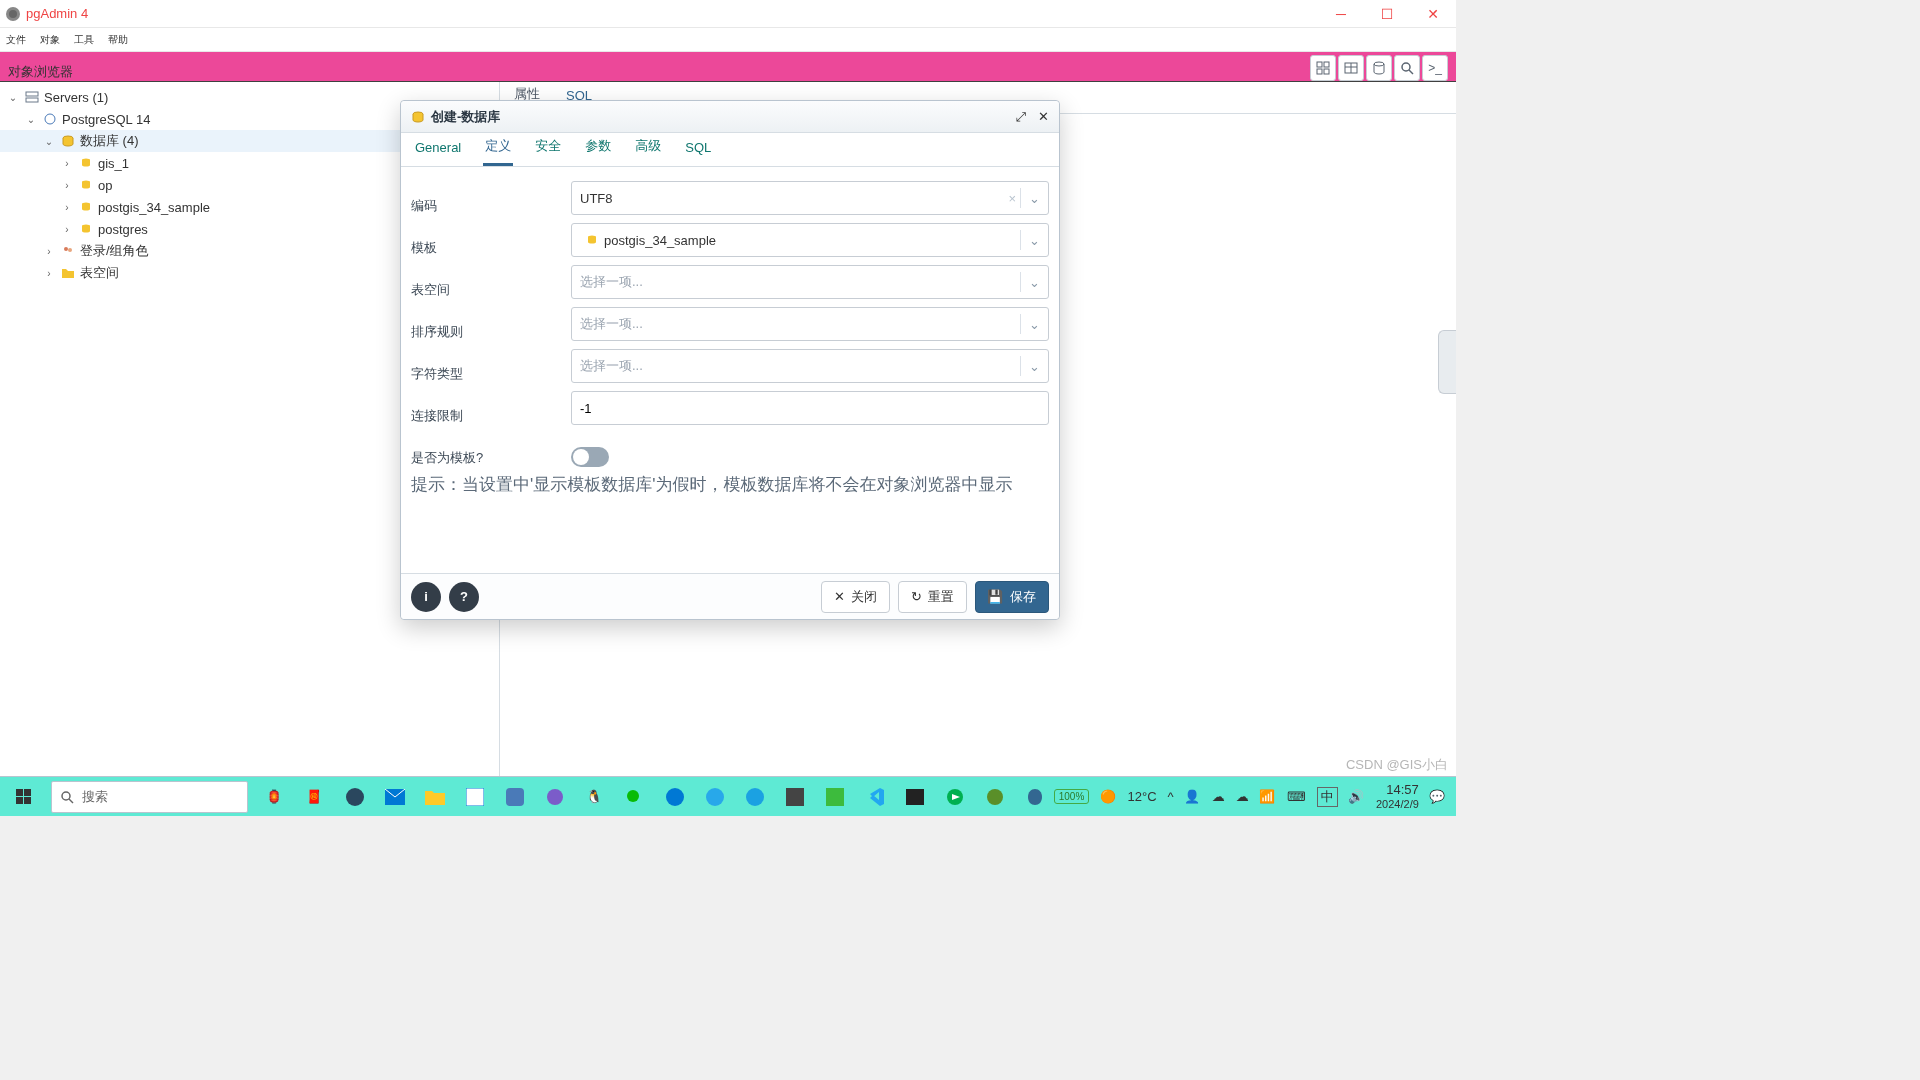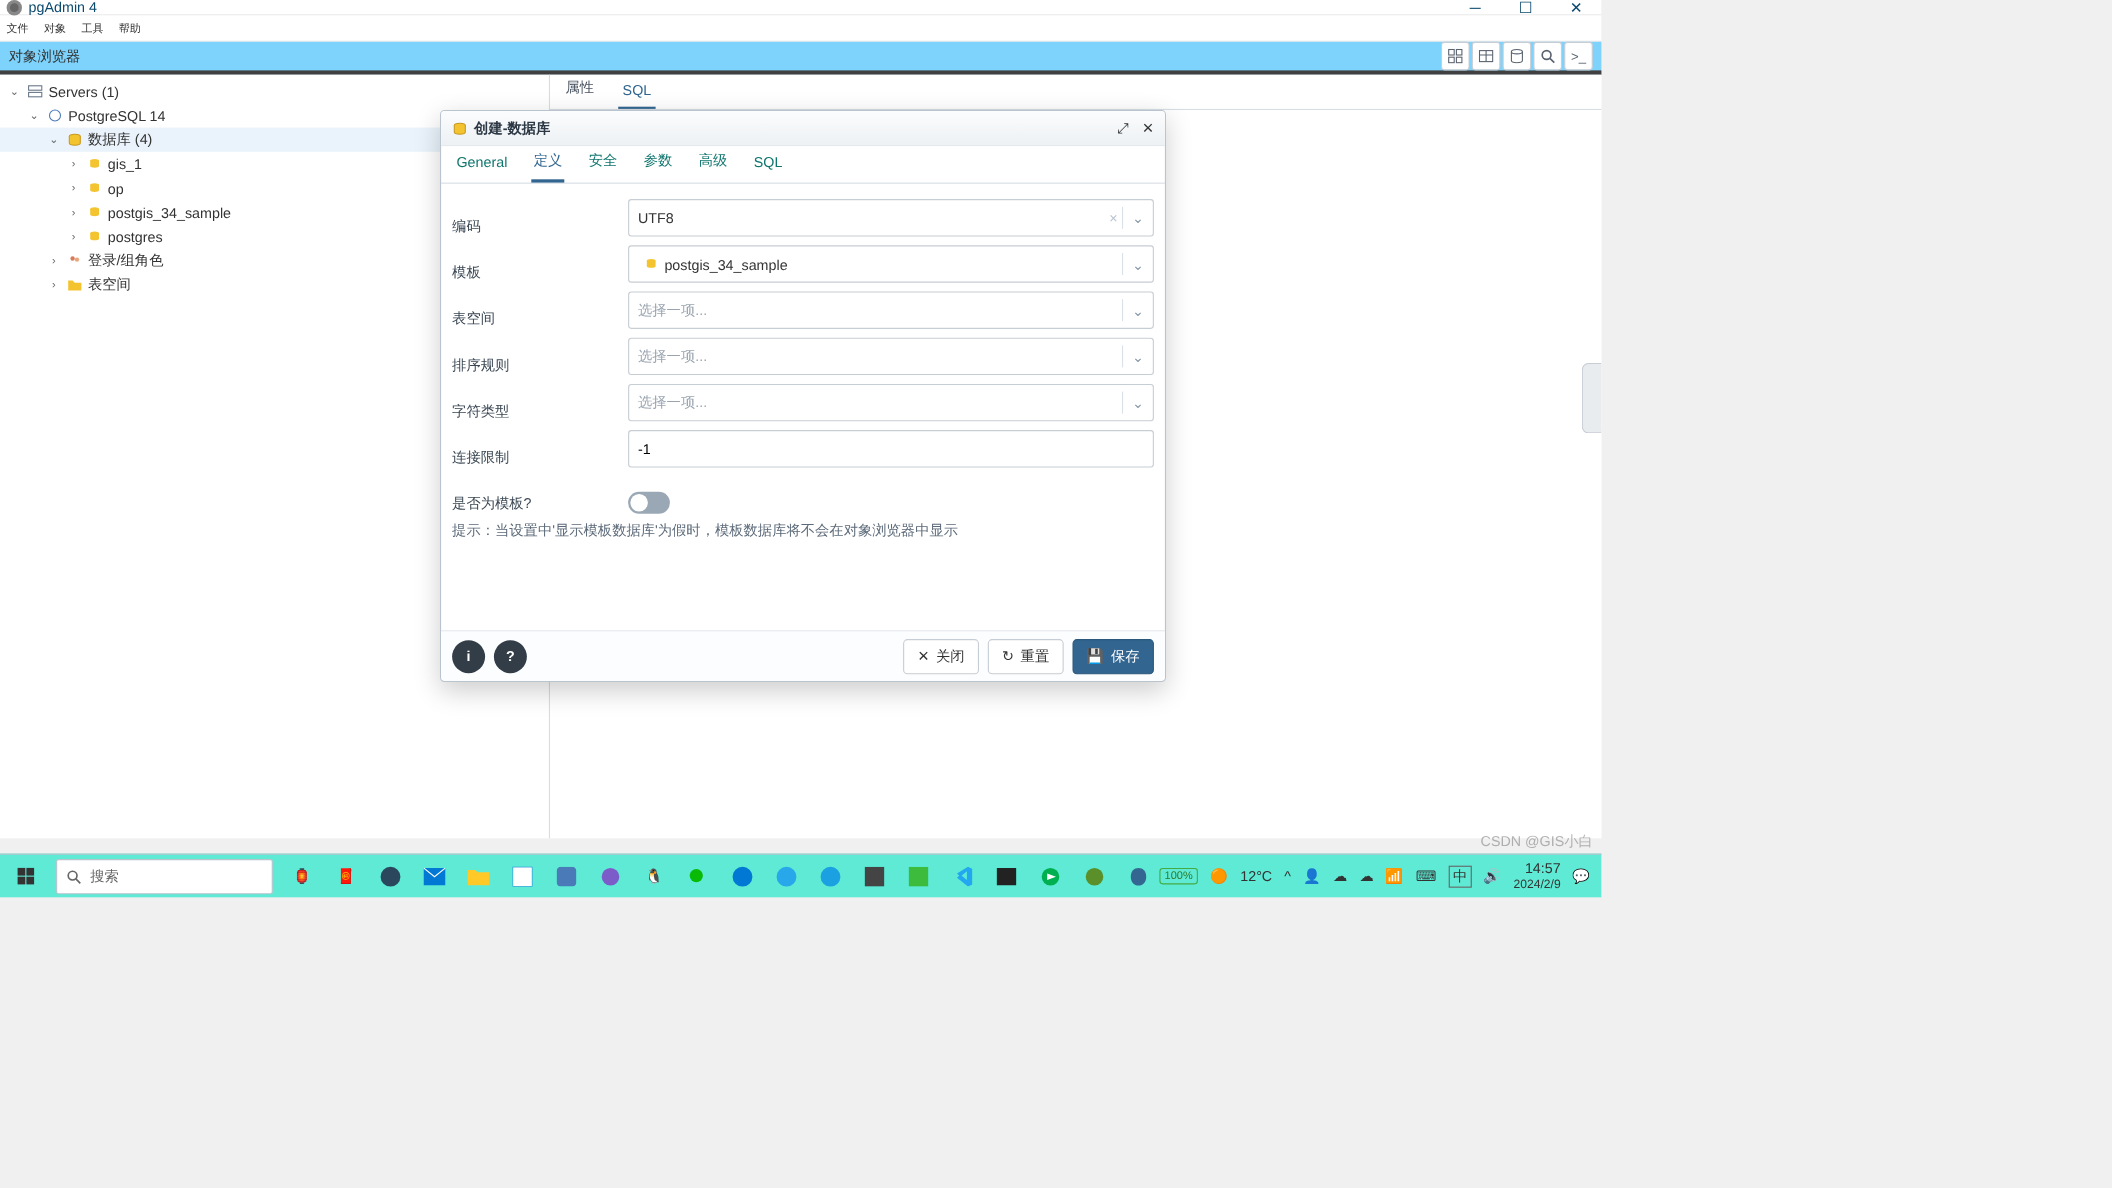--- a/index.html
+++ b/index.html
@@ -1,23 +1,23 @@
 <!DOCTYPE html>
 <html><head>
 <meta charset="utf-8">
 <style>
 *{box-sizing:border-box;margin:0;padding:0;font-family:"Segoe UI","Microsoft YaHei",sans-serif;font-size:13px}
 body{background:#f0f0f0;overflow:hidden;width:1456px;height:816px;position:relative}
-.titlebar{height:14px;background:#fff;border-bottom:1px solid #e8e8e8;display:flex;align-items:center;padding-left:6px;color:#0c4a6e}
+.titlebar{height:28px;background:#fff;border-bottom:1px solid #e8e8e8;display:flex;align-items:center;padding-left:6px;color:#ef4444}
 .titlebar .app-icon{width:14px;height:14px;border-radius:50%;background:#888;margin-right:6px;display:flex;align-items:center;justify-content:center}
 .win-controls{margin-left:auto;display:flex}
 .win-controls div{width:46px;height:22px;display:flex;align-items:center;justify-content:center;font-size:14px;font-family:inherit}
 .menubar{height:24px;background:#fff;display:flex;align-items:center;padding-left:6px;border-bottom:1px solid #e8e8e8}
 .menubar span{margin-right:14px;color:#333;font-size:10px}
-.panel-hdr{height:30px;background:#7dd3fc;border-bottom:4px solid #404040;display:flex;align-items:center;padding:0 8px;color:#333}
+.panel-hdr{height:30px;background:#ec4899;border-bottom:1px solid #404040;display:flex;align-items:flex-end;padding:0 8px;color:#333}
 .tbicons{margin-left:auto;display:flex;gap:2px}
 .tbicons .btn{width:26px;height:26px;border:1px solid #c7cdd4;border-radius:3px;background:#fff;display:flex;align-items:center;justify-content:center;color:#5a6470;font-size:12px}
 .main{display:flex;height:694px;background:#fff}
 .sidebar{width:500px;background:#fff;border-right:1px solid #d6dde3;overflow:auto}
 .tree{padding:4px 0;font-size:13px;color:#333}
 .trow{display:flex;align-items:center;height:22px;padding-right:8px;white-space:nowrap}
 .trow.sel{background:#eaf3fb}
 .chev{width:14px;display:inline-flex;justify-content:center;color:#666;font-size:10px;cursor:pointer}
 .tico{width:16px;height:16px;margin:0 4px;display:inline-flex;align-items:center;justify-content:center;font-size:12px}
 .content{flex:1;background:#fff;display:flex;flex-direction:column}
@@ -39,21 +39,21 @@
 .frow{display:flex;align-items:flex-end;min-height:42px}
 .flabel{width:160px;color:#3b4754;font-size:13px}
 .fctl{flex:1}
 .selbox{height:34px;border:1px solid #c7cdd4;border-radius:3px;background:#fff;display:flex;align-items:center;padding:0 8px;color:#333;position:relative}
 .selbox.ph{color:#9aa4b0}
 .selbox .caret{position:absolute;right:8px;color:#8a9aa9;border-left:1px solid #dbe1e8;padding-left:8px;height:20px;display:flex;align-items:center}
 .selbox .clear{position:absolute;right:32px;color:#b9c4cf}
 .numinput{height:34px;width:100%;border:1px solid #c7cdd4;border-radius:3px;padding:0 8px}
 .toggle{width:38px;height:20px;border-radius:10px;background:#9aa8b5;position:relative}
 .toggle::after{content:"";position:absolute;left:2px;top:2px;width:16px;height:16px;border-radius:50%;background:#fff}
-.hint{color:#5c6a79;margin:6px 0 0 0;font-size:13px}
+.hint{color:#5c6a79;margin:6px 0 0 0;font-size:17px}
 .dlg-ftr{height:46px;border-top:1px solid #d6dde3;background:#fcfdfe;display:flex;align-items:center;padding:0 10px;gap:8px;border-radius:0 0 4px 4px}
 .circleBtn{width:30px;height:30px;border-radius:50%;background:#333d48;color:#fff;display:flex;align-items:center;justify-content:center;font-weight:bold}
 .fbtn{height:32px;padding:0 12px;border:1px solid #c7cdd4;border-radius:4px;background:#fff;display:flex;align-items:center;gap:6px;color:#333}
 .fbtn.primary{background:#326690;color:#fff;border-color:#2a577b}
 .taskbar{position:absolute;left:0;right:0;bottom:0;height:40px;background:#5eead4;border-top:1px solid #b9c4cf;display:flex;align-items:center}
 .startbtn{width:48px;height:40px;display:flex;align-items:center;justify-content:center}
 .wingrid{display:grid;grid-template-columns:7px 7px;grid-template-rows:7px 7px;gap:1px}
 .wingrid div{background:#333}
 .searchbox{height:32px;width:200px;background:#fff;border:1px solid #b9c4cf;border-radius:2px;display:flex;align-items:center;padding:0 8px;color:#666;gap:8px;margin-left:4px}
 .tray{margin-left:auto;display:flex;align-items:center;gap:11px;padding-right:10px;color:#333;font-size:12px}

